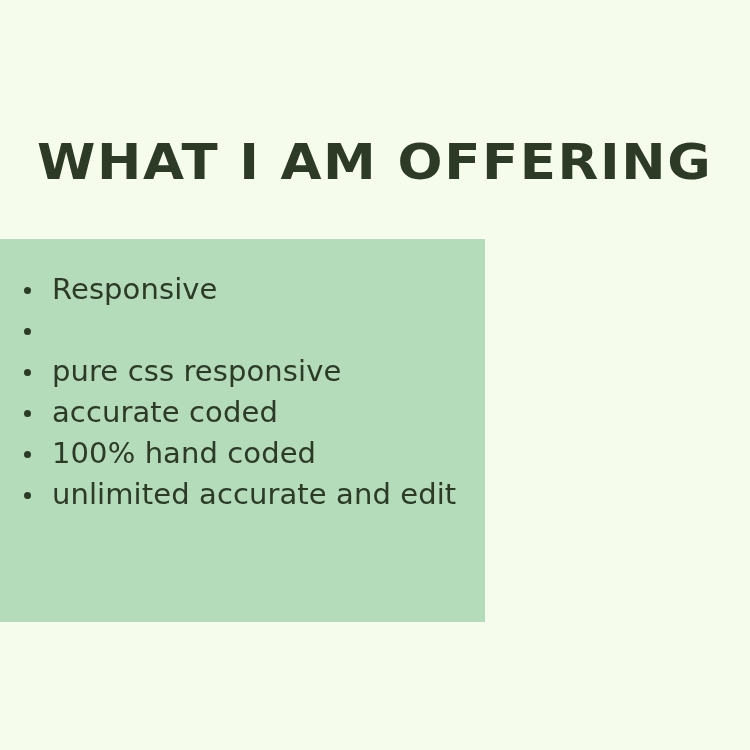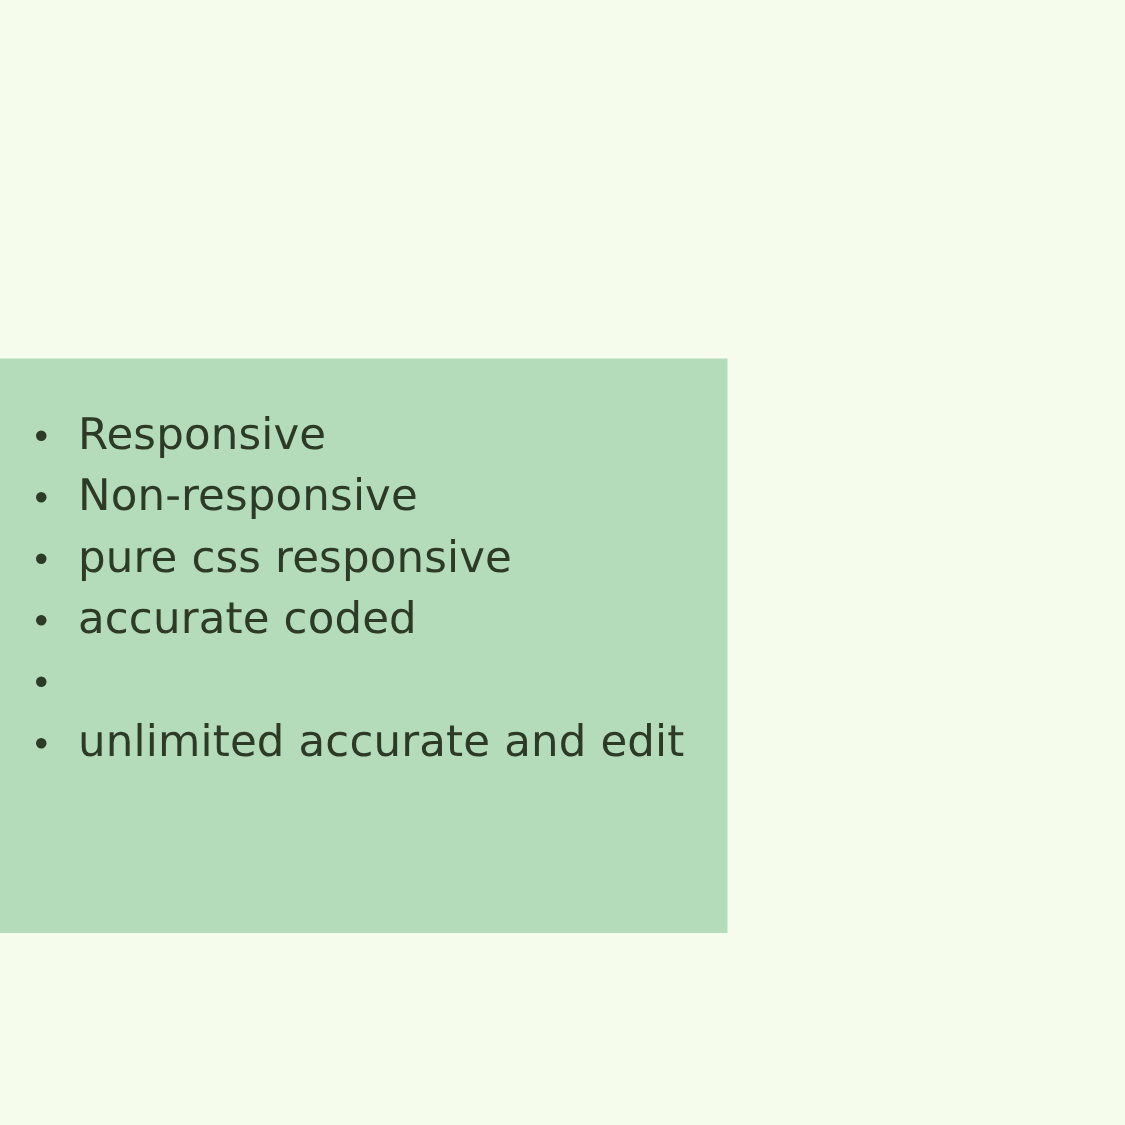--- a/index.html
+++ b/index.html
@@ -98,46 +98,49 @@
   .offer-text {
     display: inline-block;
     vertical-align: baseline;
   }
 </style>
 </head>
 <body>
 
 <div id="slide">
 
+  <div id="heading-wrap">
+    <h1 id="page-title">WHAT I AM OFFERING</h1>
+  </div>
 
   <div id="offer-panel">
     <ul id="offer-list">
 
       <li class="offer-item">
         <span class="offer-bullet"></span>
         <span class="offer-text">Responsive</span>
       </li>
 
       <li class="offer-item">
         <span class="offer-bullet"></span>
-        <span class="offer-text">Non-responsive</span>
       </li>
 
       <li class="offer-item">
         <span class="offer-bullet"></span>
         <span class="offer-text">pure css responsive</span>
       </li>
 
       <li class="offer-item">
         <span class="offer-bullet"></span>
         <span class="offer-text">accurate coded</span>
       </li>
 
       <li class="offer-item">
         <span class="offer-bullet"></span>
+        <span class="offer-text">100% hand coded</span>
       </li>
 
 
       <li class="offer-item">
         <span class="offer-bullet"></span>
         <span class="offer-text">unlimited accurate and edit</span>
       </li>
 
     </ul>
   </div>

